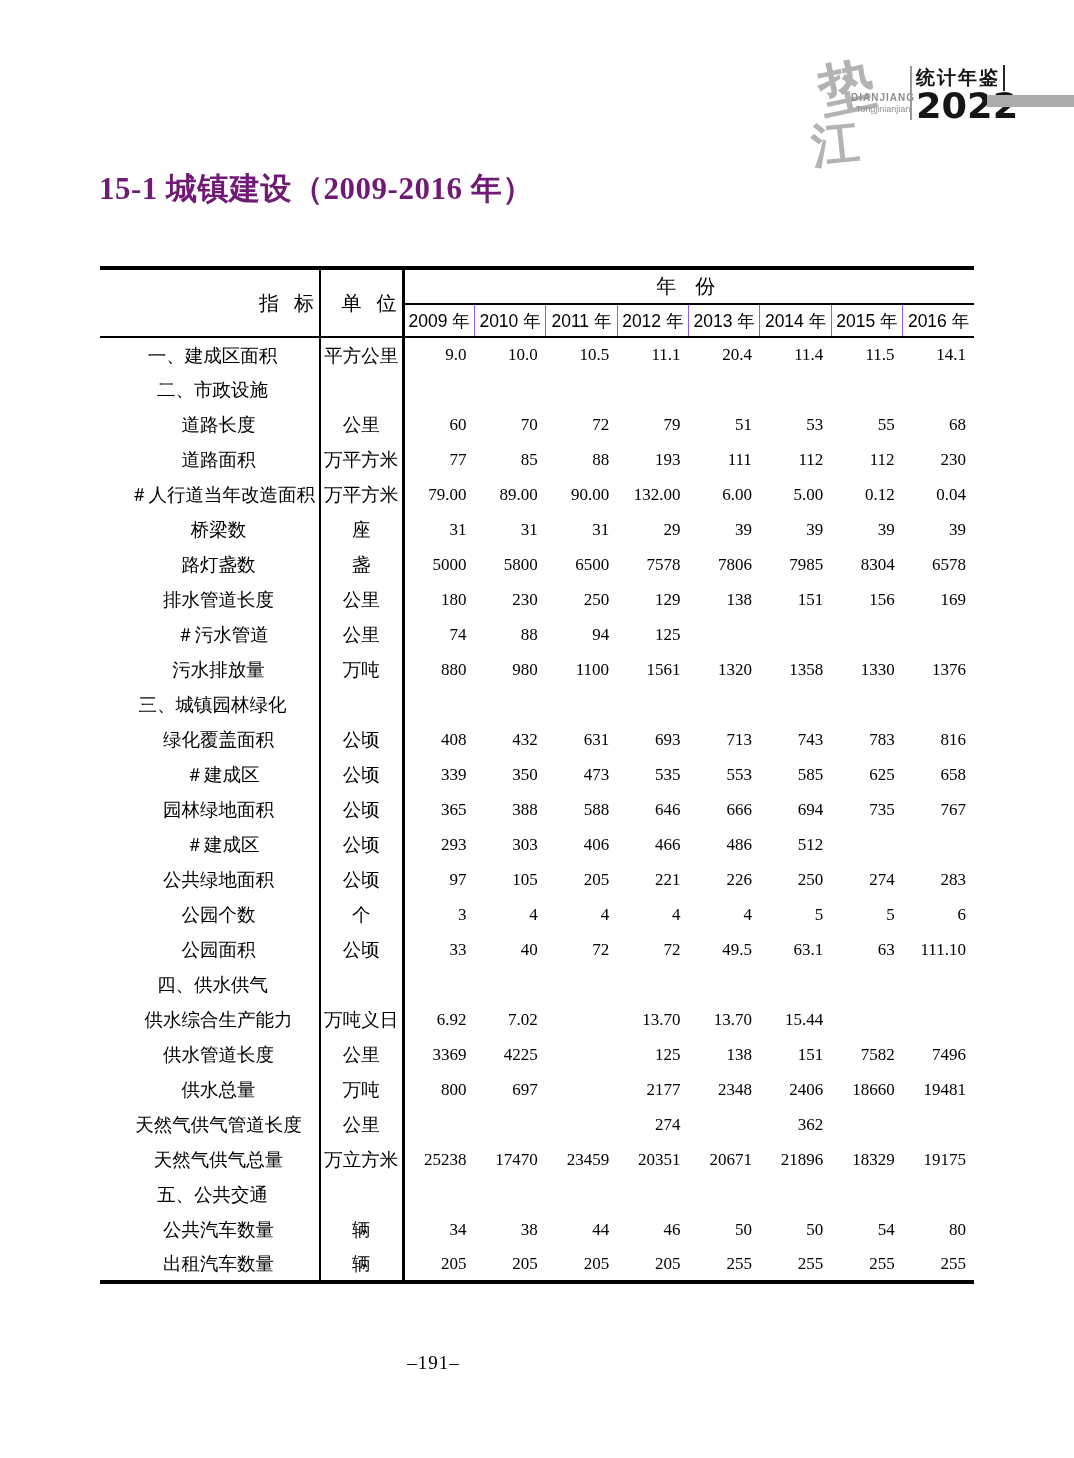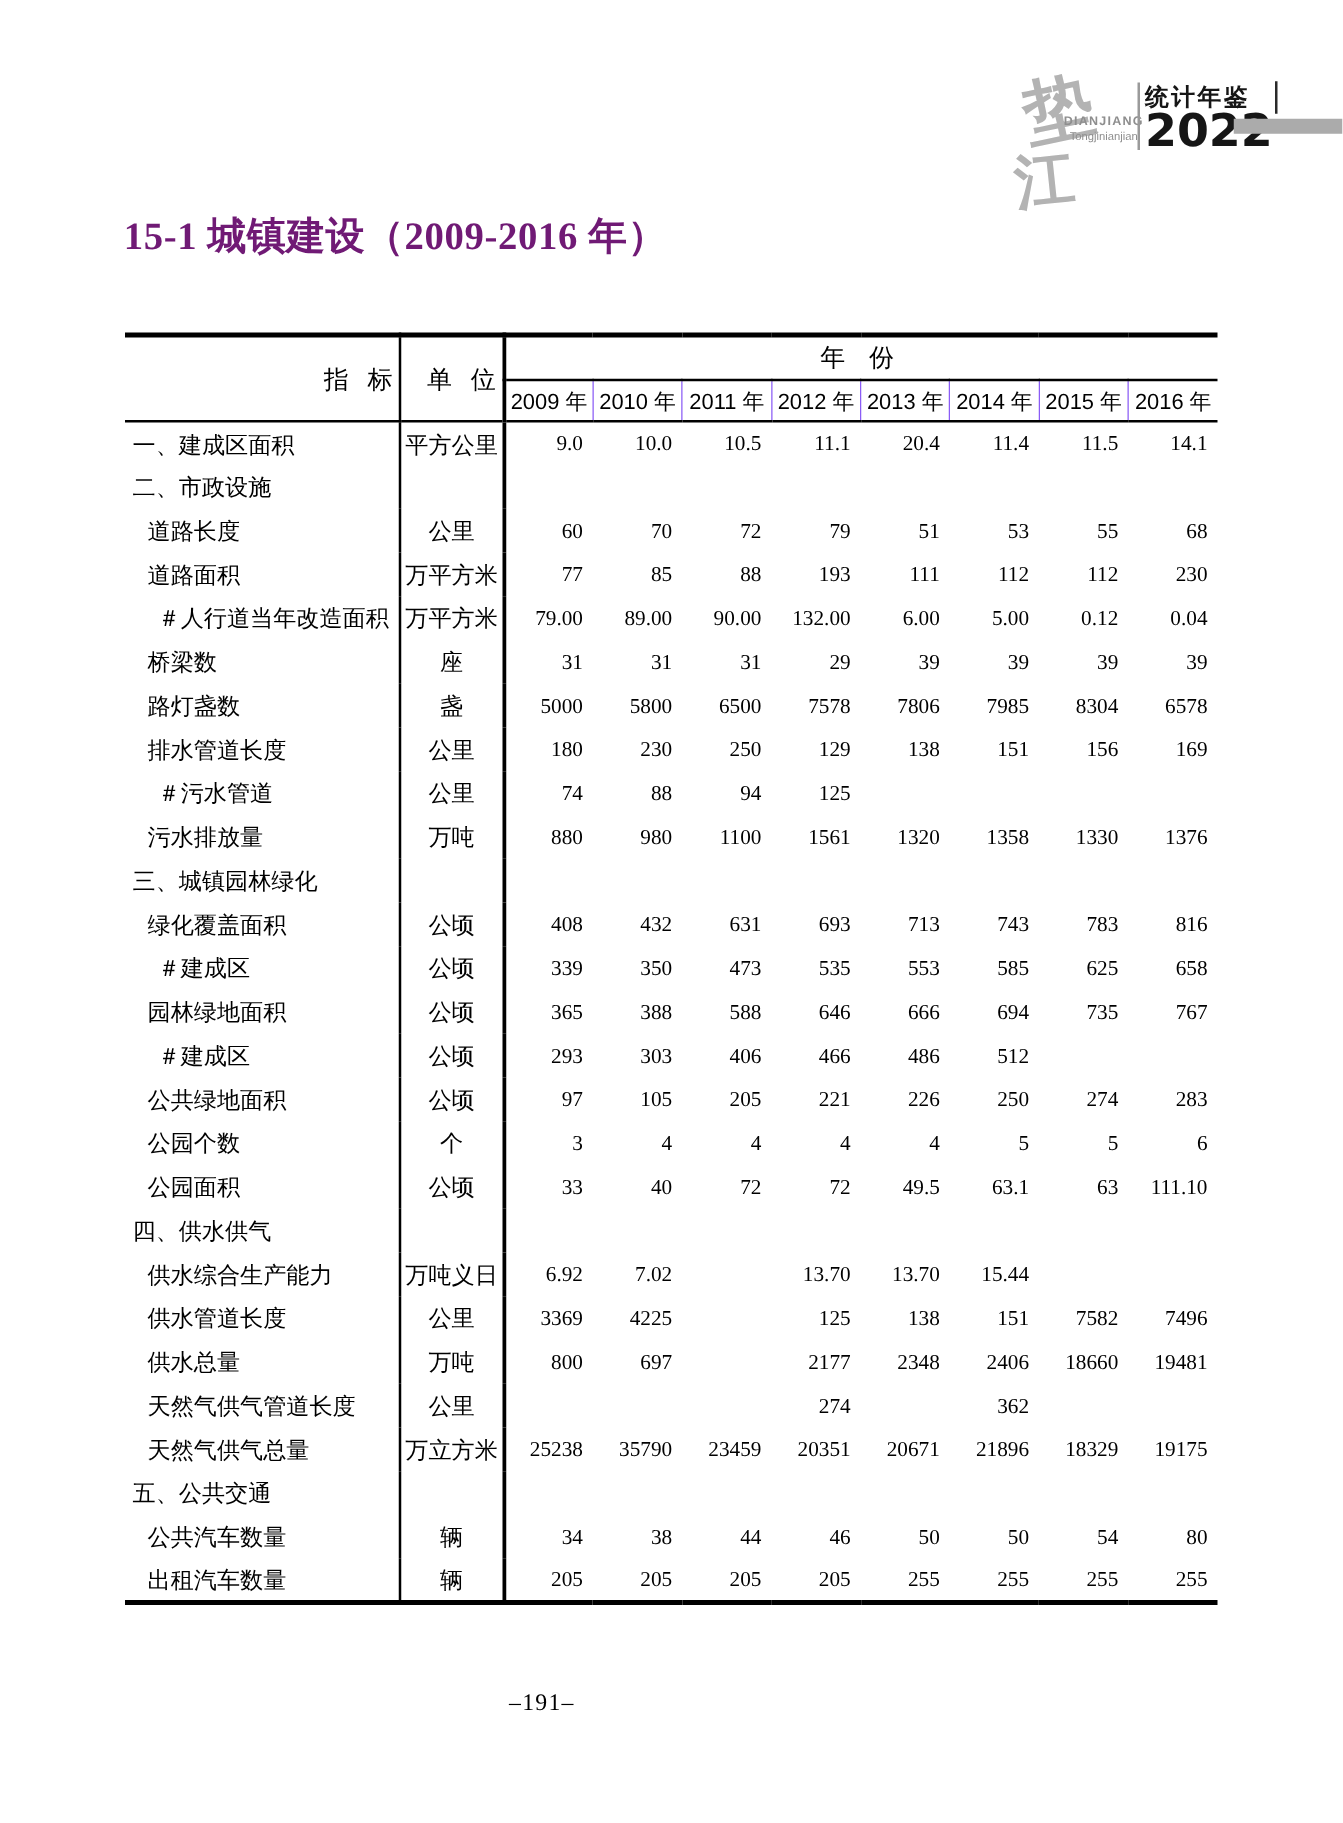--- a/index.html
+++ b/index.html
@@ -16,21 +16,21 @@
   .calli { position:absolute; left:4px; top:-2px; width:100px; height:84px; color:#b3b3b3; font-weight:bold; }
   .calli .c1 { display:inline-block; font-size:56px; transform:rotate(-12deg); }
   .calli .c2 { display:inline-block; font-size:48px; transform:rotate(-6deg) translate(-6px,-14px); }
   .logo-latin { position:absolute; left:26px; top:40px; width:84px; text-align:center;
     font-family:"Liberation Sans","DejaVu Sans",sans-serif; color:#8e8e8e; line-height:1.15; }
   .logo-latin .l1 { font-size:10px; font-weight:bold; letter-spacing:1px; }
   .logo-latin .l2 { font-size:9px; }
   .logo-divider { position:absolute; left:95px; top:14px; width:2px; height:54px; background:#9a9a9a; }
   .logo-right { position:absolute; left:101px; top:13px; }
   .logo-cn { font-family:Liberation Mono, monospace; font-weight:bold;
-    font-size:19px; letter-spacing:2px; color:#161616; border-right:2px solid #2a2a2a; padding-right:20px; display:inline-block; }
+    font-size:19px; letter-spacing:2px; color:#161616; border-right:2px solid #2a2a2a; padding-right:3px; display:inline-block; }
   .logo-year { font-family:"DejaVu Sans","Liberation Sans",sans-serif; font-weight:900;
     font-size:36px; line-height:0.82; letter-spacing:0px; color:#161616; transform:scaleX(1.02); transform-origin:left; }
   .logo-bar { position:absolute; left:172px; top:43px; width:258px; height:12px; background:#ababab; }
 
   
   .title { position:absolute; left:99px; top:168px; font-size:31px; font-weight:bold; letter-spacing:0.5px; color:#701a75; }
 
   
   .stat-table {
     position:absolute; left:100px; top:266px; width:874px;
@@ -46,21 +46,21 @@
   .h-unit { border-right:3px solid #000; }
   .h-year-group { height:36px; font-size:20px; letter-spacing:7px; text-align:center; border-bottom:2px solid #000; }
   .h-year {
     font-family:"Liberation Sans","DejaVu Sans",sans-serif;
     font-size:17.5px; height:33px; text-align:center;
     border-left:1px solid #8b5cf6; border-bottom:2px solid #000;
     white-space:nowrap; overflow:hidden;
   }
   .h-year:first-child { border-left:none; }
   tbody td { height:35px; vertical-align:middle; }
-  .c-label { text-align:left; font-size:18.5px; border-right:2px solid #000; padding-left:6px; white-space:nowrap; overflow:hidden; }
+  .c-label { text-align:center; font-size:18.5px; border-right:2px solid #000; padding-left:6px; white-space:nowrap; overflow:hidden; }
   .c-label.ind1 { padding-left:18px; }
   .c-label.ind2 { padding-left:26px; }
   .c-unit { text-align:center; font-size:18.5px; border-right:3px solid #000; white-space:nowrap; }
   .c-val { text-align:right; font-size:17px; padding-right:8px; white-space:nowrap; }
 
   
   .page-number { position:absolute; left:0; top:1352px; width:867px; text-align:center; font-size:19px; letter-spacing:1px; }
 </style>
 </head>
 <body>
@@ -383,21 +383,21 @@
           <td class="c-val">274</td>
           <td class="c-val"></td>
           <td class="c-val">362</td>
           <td class="c-val"></td>
           <td class="c-val"></td>
         </tr>
         <tr>
           <td class="c-label ind1">天然气供气总量</td>
           <td class="c-unit">万立方米</td>
           <td class="c-val">25238</td>
-          <td class="c-val">35790</td>
+          <td class="c-val">17470</td>
           <td class="c-val">23459</td>
           <td class="c-val">20351</td>
           <td class="c-val">20671</td>
           <td class="c-val">21896</td>
           <td class="c-val">18329</td>
           <td class="c-val">19175</td>
         </tr>
         <tr>
           <td class="c-label ind0">五、公共交通</td>
           <td class="c-unit"></td>

